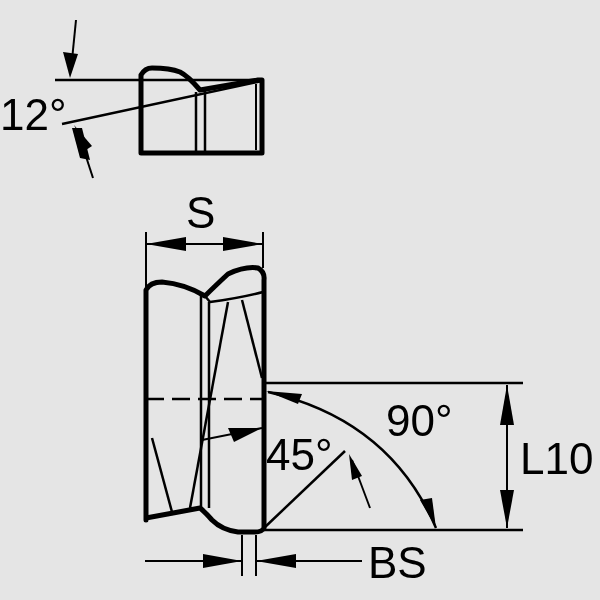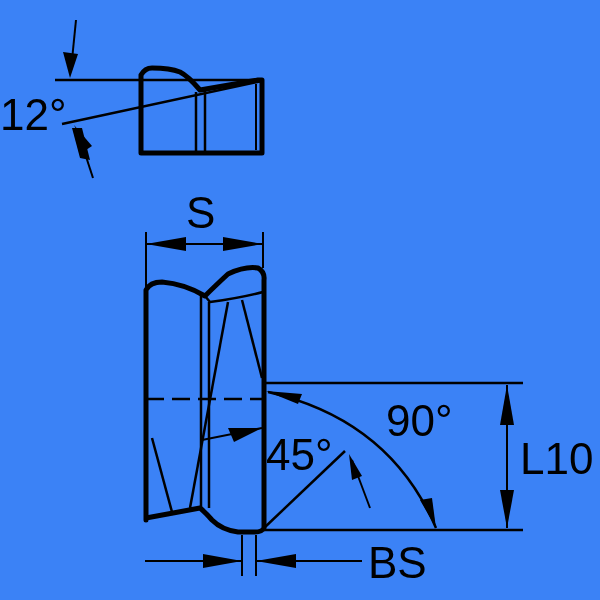--- a/index.html
+++ b/index.html
@@ -1,16 +1,16 @@
 <!DOCTYPE html>
 <html><head>
   <meta charset="utf-8">
   <style>
     html, body { margin: 0; padding: 0; background: #ffffff; }
-    #canvas { position: relative; width: 600px; height: 600px; background: #3b82f6; overflow: hidden; }
+    #canvas { position: relative; width: 600px; height: 600px; background: #e5e5e5; overflow: hidden; }
     svg { position: absolute; left: 0; top: 0; }
     .lbl { font-family: "Liberation Sans", sans-serif; fill: #000; }
   </style>
 </head>
 <body>
 
 <div id="canvas">
 <svg width="600" height="600" viewBox="0 0 600 600" xmlns="http://www.w3.org/2000/svg" fill="none" stroke="#000">
 
   <g>

